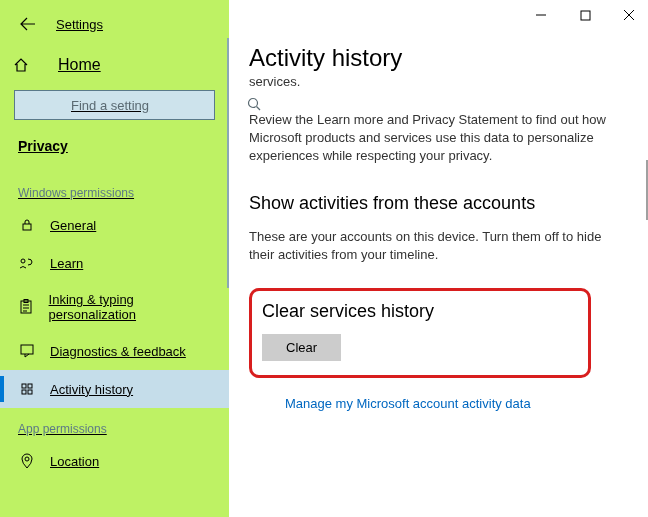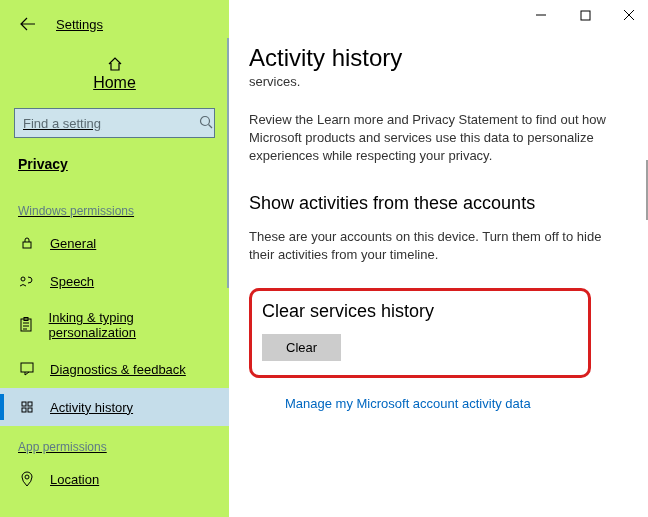--- a/index.html
+++ b/index.html
@@ -2,24 +2,24 @@
 <html><head>
 <meta charset="utf-8">
 <style>
 * { margin: 0; padding: 0; box-sizing: border-box; font-family: "Segoe UI", sans-serif; }
 body { width: 648px; height: 517px; display: flex; background: #fff; overflow: hidden; position: relative; }
 
 .sidebar { width: 229px; height: 100%; background: #bef264; display: flex; flex-direction: column; padding-top: 8px; position: relative; text-decoration: underline; }
 .sb-header { display: flex; align-items: center; gap: 18px; padding: 6px 18px 14px 18px; }
 .sb-back { width: 20px; height: 20px; display: flex; align-items: center; justify-content: center; cursor: pointer; }
 .sb-title { font-size: 13px; color: #000; }
-.sb-home { display: flex; align-items: center; gap: 2px; padding: 8px 22px; cursor: pointer; flex-direction: column; }
+.sb-home { display: flex; align-items: center; gap: 28px; padding: 8px 12px; cursor: pointer; }
 .sb-home .icon { width: 18px; display: flex; justify-content: center; }
 .sb-search { margin: 8px 14px; height: 30px; border: 1px solid #5a7a8a; background: #cde3ec; display: flex; align-items: center; padding: 0 8px; }
-.sb-search input { flex: 1; border: none; background: transparent; font-size: 13px; color: #5a6a72; outline: none; }
+.sb-search input { flex: 1; border: none; background: transparent; font-size: 13px; color: #5a6a72; outline: none; margin-left: 48px; }
 .sb-search input::placeholder { color: #5a6a72; }
 .sb-search .icon { width: 16px; height: 16px; }
 .sb-current { padding: 10px 18px 18px 18px; font-weight: 600; font-size: 14px; }
 .sb-group { padding: 14px 18px 6px 18px; font-size: 12px; color: #5d7a86; }
 .sb-item { display: flex; align-items: center; gap: 14px; padding: 10px 18px; font-size: 13px; cursor: pointer; position: relative; }
 .sb-item .icon { width: 18px; height: 18px; display: flex; align-items: center; justify-content: center; }
 .sb-item.active { background: #c5ddea; }
 .sb-item.active::before { content: ""; position: absolute; left: 0; top: 6px; bottom: 6px; width: 4px; background: #0078d4; }
 .sb-scroll { position: absolute; right: 0; top: 38px; width: 2px; height: 250px; background: #8aa8b5; }
 
@@ -88,21 +88,21 @@
   </div>
 
   <div class="sb-item">
     <span class="icon">
       <svg width="16" height="14" viewBox="0 0 16 14">
           <circle cx="4" cy="5" r="2" stroke="#000" fill="none"></circle>
           <path d="M1 12 Q4 9 7 12" stroke="#000" fill="none"></path>
           <path d="M9 3 Q13 3 13 6 Q13 9 9 9" stroke="#000" fill="none"></path>
         </svg>
     </span>
-    <span>Speech</span>
+    <span>Learn</span>
   </div>
 
   <div class="sb-item">
     <span class="icon">
       <svg width="14" height="16" viewBox="0 0 14 16">
           <rect x="2" y="2" width="10" height="12" stroke="#000" fill="none"></rect>
           <rect x="5" y="0.5" width="4" height="3" stroke="#000" fill="none"></rect>
           <path d="M4 6 H10 M4 9 H10 M4 12 H8" stroke="#000"></path>
         </svg>
     </span>

